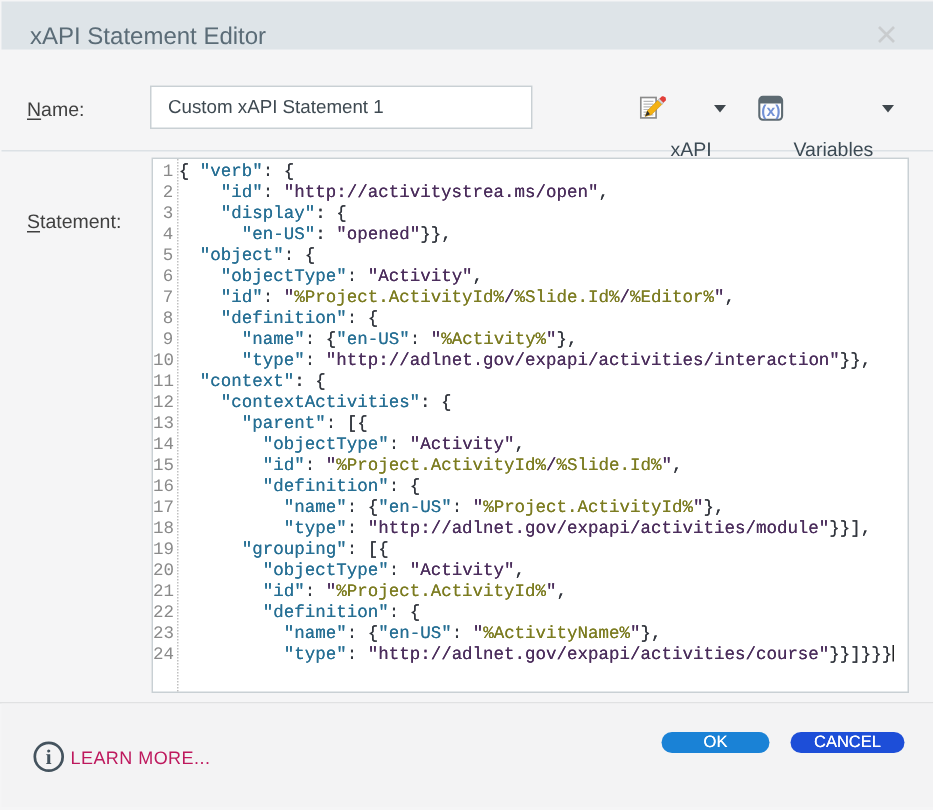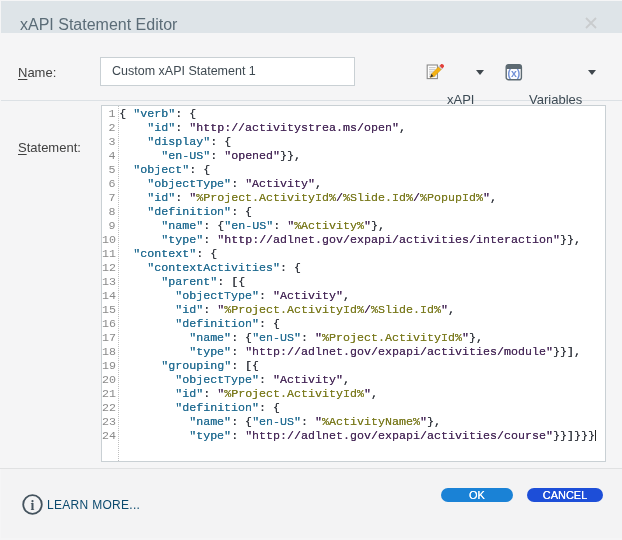--- a/index.html
+++ b/index.html
@@ -29,21 +29,21 @@
   .gutsep{position:absolute;left:16px;top:0;width:0;height:355px;border-right:1px dotted #c0c0c0;}
   pre.code{position:absolute;left:17.2px;top:1px;margin:0;font-family:"Liberation Mono",monospace;
     font-size:11.67px;line-height:14px;color:#33373f;text-shadow:0 0 0.35px;}
   .k{color:#266f94;}
   .s{color:#4b2d5c;}
   .v{color:#7c7c21;}
   .caret{display:inline-block;width:1px;height:11px;background:#222;vertical-align:-2px;}
   .footsep{position:absolute;left:0;top:468px;width:622px;height:1px;background:#e0e1e2;}
   .footer{position:absolute;left:1px;top:469px;width:621px;height:69px;background:#f3f3f4;}
   .info{position:absolute;left:21px;top:25px;}
-  .learnmore{position:absolute;left:46px;top:29px;font-size:12px;letter-spacing:0.3px;color:#0c4a6e;}
+  .learnmore{position:absolute;left:46px;top:29px;font-size:12px;letter-spacing:0.3px;color:#be185d;}
   .btn{position:absolute;top:19px;height:14px;border-radius:15.5px;color:#fff;font-size:11px;text-shadow:0 0 0.3px;
     display:flex;align-items:center;justify-content:center;}
   #btnOk{left:440px;width:72px;background:#1a82d6;}
   #btnCancel{left:526px;width:76px;background:#1d4ed8;}
 </style>
 </head>
 <body>
 <div class="dialog">
   <div class="titlebar">
     <div class="title">xAPI Statement Editor</div>
@@ -83,21 +83,21 @@
   <div class="lbl" id="lblStmt"><u>S</u>tatement:</div>
   <div class="editor">
     <div class="gutter">1<br>2<br>3<br>4<br>5<br>6<br>7<br>8<br>9<br>10<br>11<br>12<br>13<br>14<br>15<br>16<br>17<br>18<br>19<br>20<br>21<br>22<br>23<br>24</div>
     <div class="gutsep"></div>
 <pre class="code">{ <span class="k">"verb"</span>: {
     <span class="k">"id"</span>: <span class="s">"http://activitystrea.ms/open"</span>,
     <span class="k">"display"</span>: {
       <span class="k">"en-US"</span>: <span class="s">"opened"</span>}},
   <span class="k">"object"</span>: {
     <span class="k">"objectType"</span>: <span class="s">"Activity"</span>,
-    <span class="k">"id"</span>: <span class="s">"</span><span class="v">%Project.ActivityId%</span><span class="s">/</span><span class="v">%Slide.Id%</span><span class="s">/</span><span class="v">%PopupId%</span><span class="s">"</span>,
+    <span class="k">"id"</span>: <span class="s">"</span><span class="v">%Project.ActivityId%</span><span class="s">/</span><span class="v">%Slide.Id%</span><span class="s">/</span><span class="v">%Editor%</span><span class="s">"</span>,
     <span class="k">"definition"</span>: {
       <span class="k">"name"</span>: {<span class="k">"en-US"</span>: <span class="s">"</span><span class="v">%Activity%</span><span class="s">"</span>},
       <span class="k">"type"</span>: <span class="s">"http://adlnet.gov/expapi/activities/interaction"</span>}},
   <span class="k">"context"</span>: {
     <span class="k">"contextActivities"</span>: {
       <span class="k">"parent"</span>: [{
         <span class="k">"objectType"</span>: <span class="s">"Activity"</span>,
         <span class="k">"id"</span>: <span class="s">"</span><span class="v">%Project.ActivityId%</span><span class="s">/</span><span class="v">%Slide.Id%</span><span class="s">"</span>,
         <span class="k">"definition"</span>: {
           <span class="k">"name"</span>: {<span class="k">"en-US"</span>: <span class="s">"</span><span class="v">%Project.ActivityId%</span><span class="s">"</span>},

